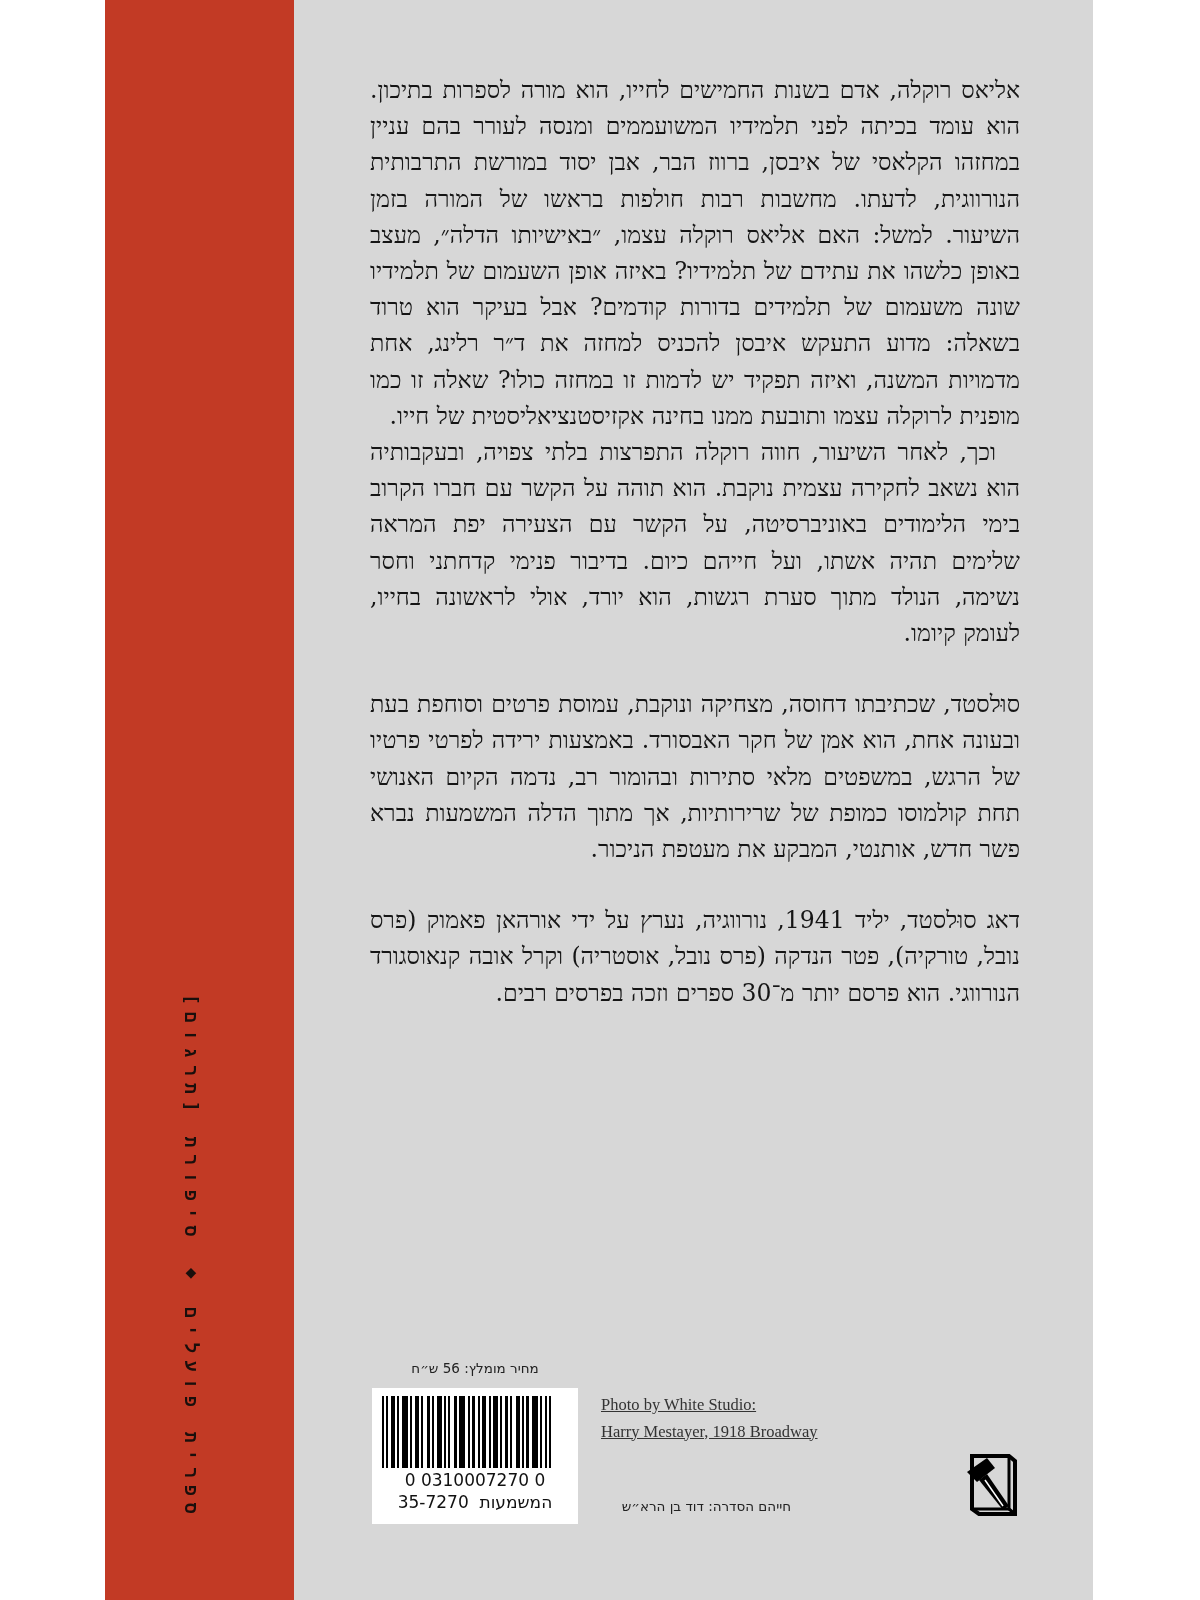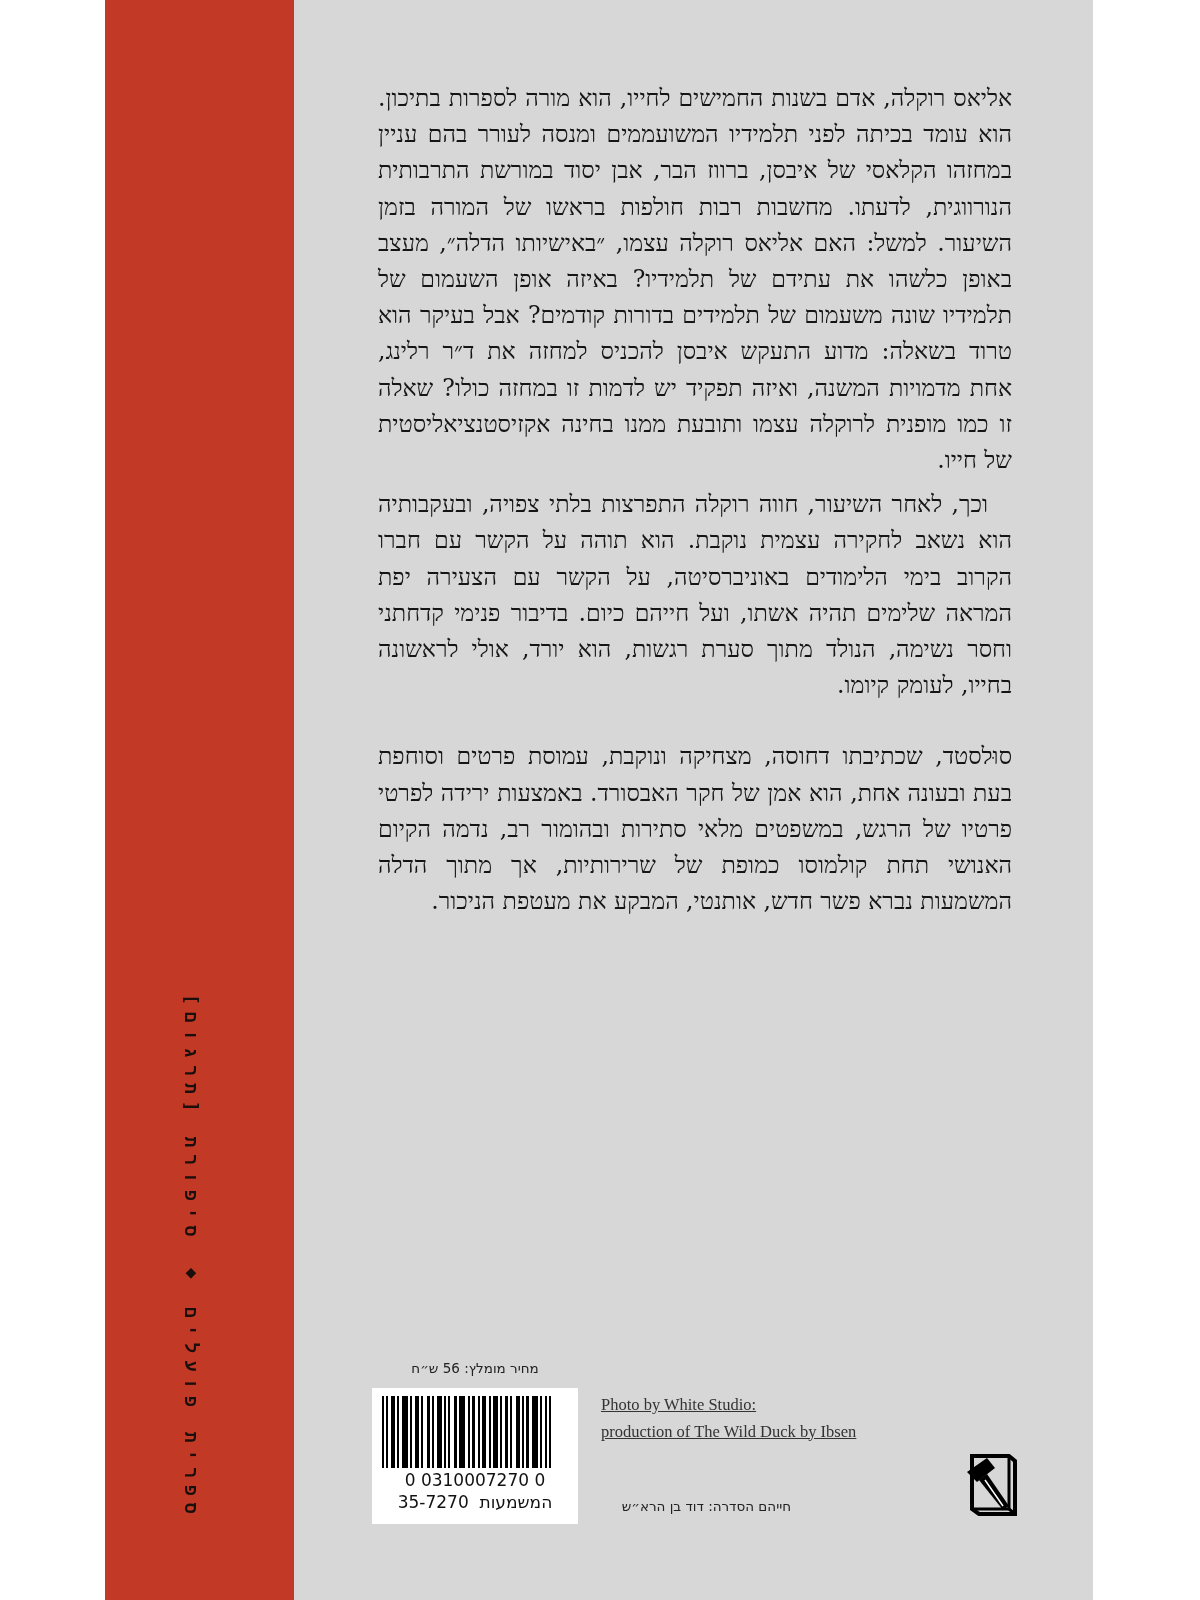--- a/index.html
+++ b/index.html
@@ -28,21 +28,21 @@
     .panel {
       position: absolute; left: 294px; top: 0; width: 799px; height: 1600px;
       background: #d7d7d7;
     }
     .body-text {
       position: absolute; left: 370px; top: 72px; width: 650px;
       direction: rtl; text-align: justify; text-align-last: right;
       font-family: "DejaVu Serif", "Liberation Serif", serif;
       font-size: 23.5px; line-height: 36.2px; color: #151515;
     }
-    .body-text p { margin: 8px; }
+    .body-text p { margin: 0; }
     .body-text p.indent { text-indent: 24px; }
     .body-text p.gap { margin-top: 35px; }
     .price {
       position: absolute; left: 372px; top: 1360px; width: 206px;
       direction: rtl; text-align: center;
       font-family: "DejaVu Sans", "Liberation Sans", sans-serif;
       font-size: 13.5px; color: #222;
     }
     .barcode-box {
       position: absolute; left: 372px; top: 1388px; width: 206px; height: 136px;
@@ -86,20 +86,21 @@
 <div class="spine-text">
   <span class="rot">ספרית פועלים ◆ סיפורת [תרגום]</span>
 </div>
 
 <div class="panel"></div>
 
 <div class="body-text">
   <p>אליאס רוקלה, אדם בשנות החמישים לחייו, הוא מורה לספרות בתיכון. הוא עומד בכיתה לפני תלמידיו המשועממים ומנסה לעורר בהם עניין במחזהו הקלאסי של איבסן, ברווז הבר, אבן יסוד במורשת התרבותית הנורווגית, לדעתו. מחשבות רבות חולפות בראשו של המורה בזמן השיעור. למשל: האם אליאס רוקלה עצמו, ״באישיותו הדלה״, מעצב באופן כלשהו את עתידם של תלמידיו? באיזה אופן השעמום של תלמידיו שונה משעמום של תלמידים בדורות קודמים? אבל בעיקר הוא טרוד בשאלה: מדוע התעקש איבסן להכניס למחזה את ד״ר רלינג, אחת מדמויות המשנה, ואיזה תפקיד יש לדמות זו במחזה כולו? שאלה זו כמו מופנית לרוקלה עצמו ותובעת ממנו בחינה אקזיסטנציאליסטית של חייו.</p>
   <p class="indent">וכך, לאחר השיעור, חווה רוקלה התפרצות בלתי צפויה, ובעקבותיה הוא נשאב לחקירה עצמית נוקבת. הוא תוהה על הקשר עם חברו הקרוב בימי הלימודים באוניברסיטה, על הקשר עם הצעירה יפת המראה שלימים תהיה אשתו, ועל חייהם כיום. בדיבור פנימי קדחתני וחסר נשימה, הנולד מתוך סערת רגשות, הוא יורד, אולי לראשונה בחייו, לעומק קיומו.</p>
   <p class="gap">סוּלסטד, שכתיבתו דחוסה, מצחיקה ונוקבת, עמוסת פרטים וסוחפת בעת ובעונה אחת, הוא אמן של חקר האבסורד. באמצעות ירידה לפרטי פרטיו של הרגש, במשפטים מלאי סתירות ובהומור רב, נדמה הקיום האנושי תחת קולמוסו כמופת של שרירותיות, אך מתוך הדלה המשמעות נברא פשר חדש, אותנטי, המבקע את מעטפת הניכור.</p>
+  <p class="gap">דאג סוּלסטד, יליד 1941, נורווגיה, נערץ על ידי אורהאן פאמוק (פרס נובל, טורקיה), פטר הנדקה (פרס נובל, אוסטריה) וקרל אובה קנאוסגורד הנורווגי. הוא פרסם יותר מ־30 ספרים וזכה בפרסים רבים.</p>
 </div>
 
 <div class="price">מחיר מומלץ: 56 ש״ח</div>
 
 <div class="barcode-box">
   <div class="bars">
     <span style="width:2px"></span>
       <span class="s" style="width:2px"></span>
     <span style="width:2px"></span>
       <span class="s" style="width:3px"></span>
@@ -162,21 +163,21 @@
     <span style="width:2px"></span>
   </div>
   <div class="bc-num">0 0310007270 0</div>
   <div class="bc-code">
     <span>המשמעות</span>&nbsp;&nbsp;<span>35-7270</span>
   </div>
 </div>
 
 <div class="credit">
   <div>Photo by White Studio:</div>
-  <div>production of The Wild Duck by Ibsen</div>
+  <div>Harry Mestayer, 1918 Broadway</div>
 </div>
 
 <div class="designer">חייהם הסדרה: דוד בן הרא״ש</div>
 
 <div class="logo">
   <svg width="56" height="68" viewBox="0 0 56 68" xmlns="http://www.w3.org/2000/svg">
 
     <path d="M7 4 L44 4 L50 9 L50 62 L14 62 L7 57 Z" fill="none" stroke="#000" stroke-width="4" stroke-linejoin="miter"></path>
     <path d="M7 57 L44 57 L44 4" fill="none" stroke="#000" stroke-width="3"></path>
     <path d="M44 57 L50 62" fill="none" stroke="#000" stroke-width="3"></path>

